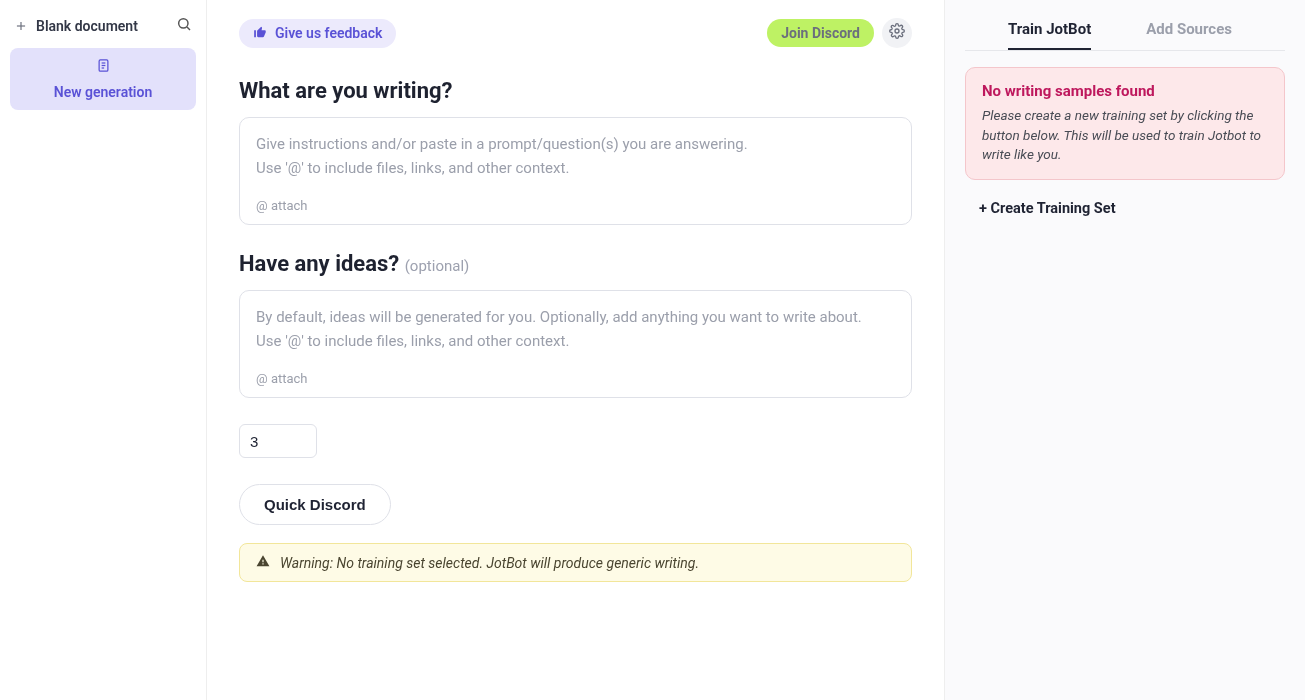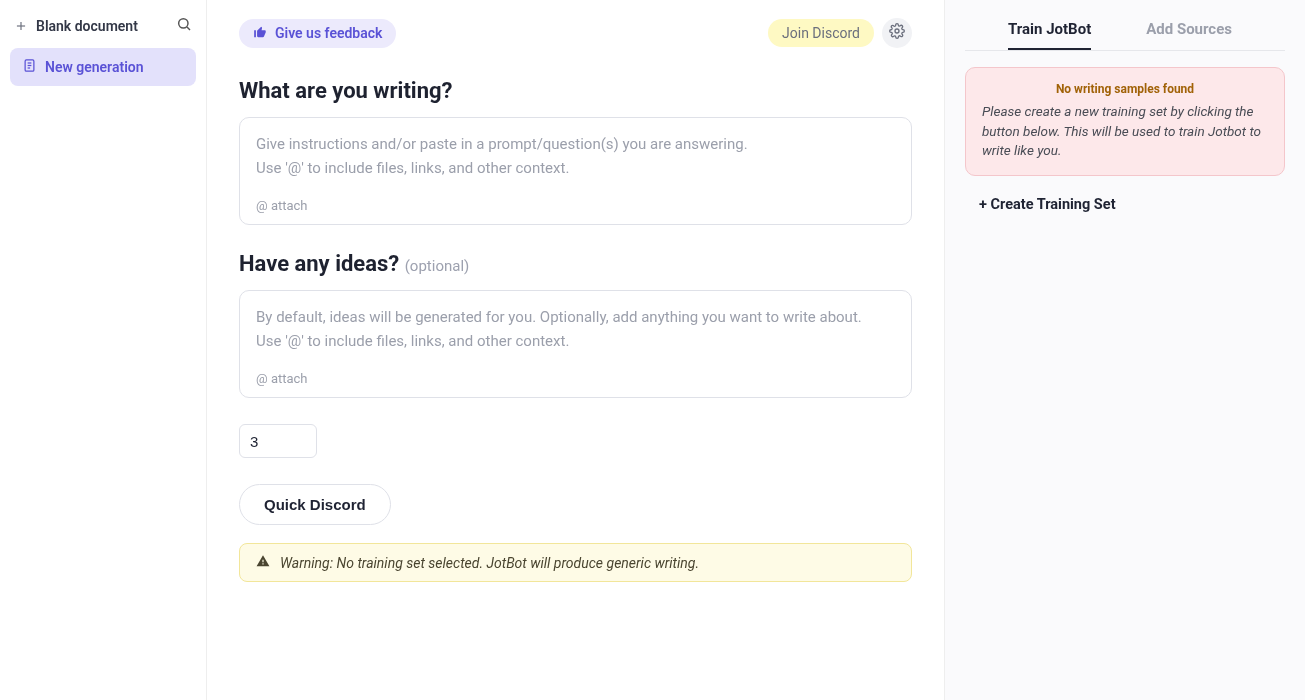--- a/index.html
+++ b/index.html
@@ -40,20 +40,21 @@
 
 .nav-item {
   display: flex;
   align-items: center;
   gap: 8px;
   padding: 10px 12px;
   border-radius: 8px;
   font-size: 14px;
   font-weight: 600;
   cursor: pointer;
+  flex-direction: column;
 }
 .nav-item.active {
   background: #e3e1fb;
   color: #5a52d6;
 }
 .nav-item.active .nav-icon { color:#5a52d6; }
 
 
 .main {
   flex: 1;
@@ -79,24 +80,24 @@
   padding: 6px 14px;
   border-radius: 18px;
   cursor: pointer;
 }
 .header-right {
   display: flex;
   align-items: center;
   gap: 8px;
 }
 .discord-pill {
-  background: #fef9c3;
+  background: #bef264;
   color: #6b6f7d;
   font-size: 14px;
-  font-weight: 400;
+  font-weight: 700;
   padding: 6px 14px;
   border-radius: 18px;
   cursor: pointer;
 }
 .gear-pill {
   width: 30px; height: 30px;
   border-radius: 50%;
   background: #f1f2f5;
   display: flex; align-items:center; justify-content:center;
   cursor: pointer;
@@ -233,25 +234,24 @@
 }
 
 .alert-card {
   border: 1px solid #f4c6cb;
   background: #fde8ea;
   border-radius: 10px;
   padding: 14px 16px;
   margin-bottom: 18px;
 }
 .alert-title {
-  font-size: 12px;
-  font-weight: 700;
-  color: #a16207;
+  font-size: 15px;
+  font-weight: 700;
+  color: #be185d;
   margin-bottom: 6px;
-  text-align: center;
 }
 .alert-text {
   font-size: 13.5px;
   font-style: italic;
   color: #494c55;
   line-height: 1.45;
 }
 
 .create-link {
   font-size: 14.5px;

